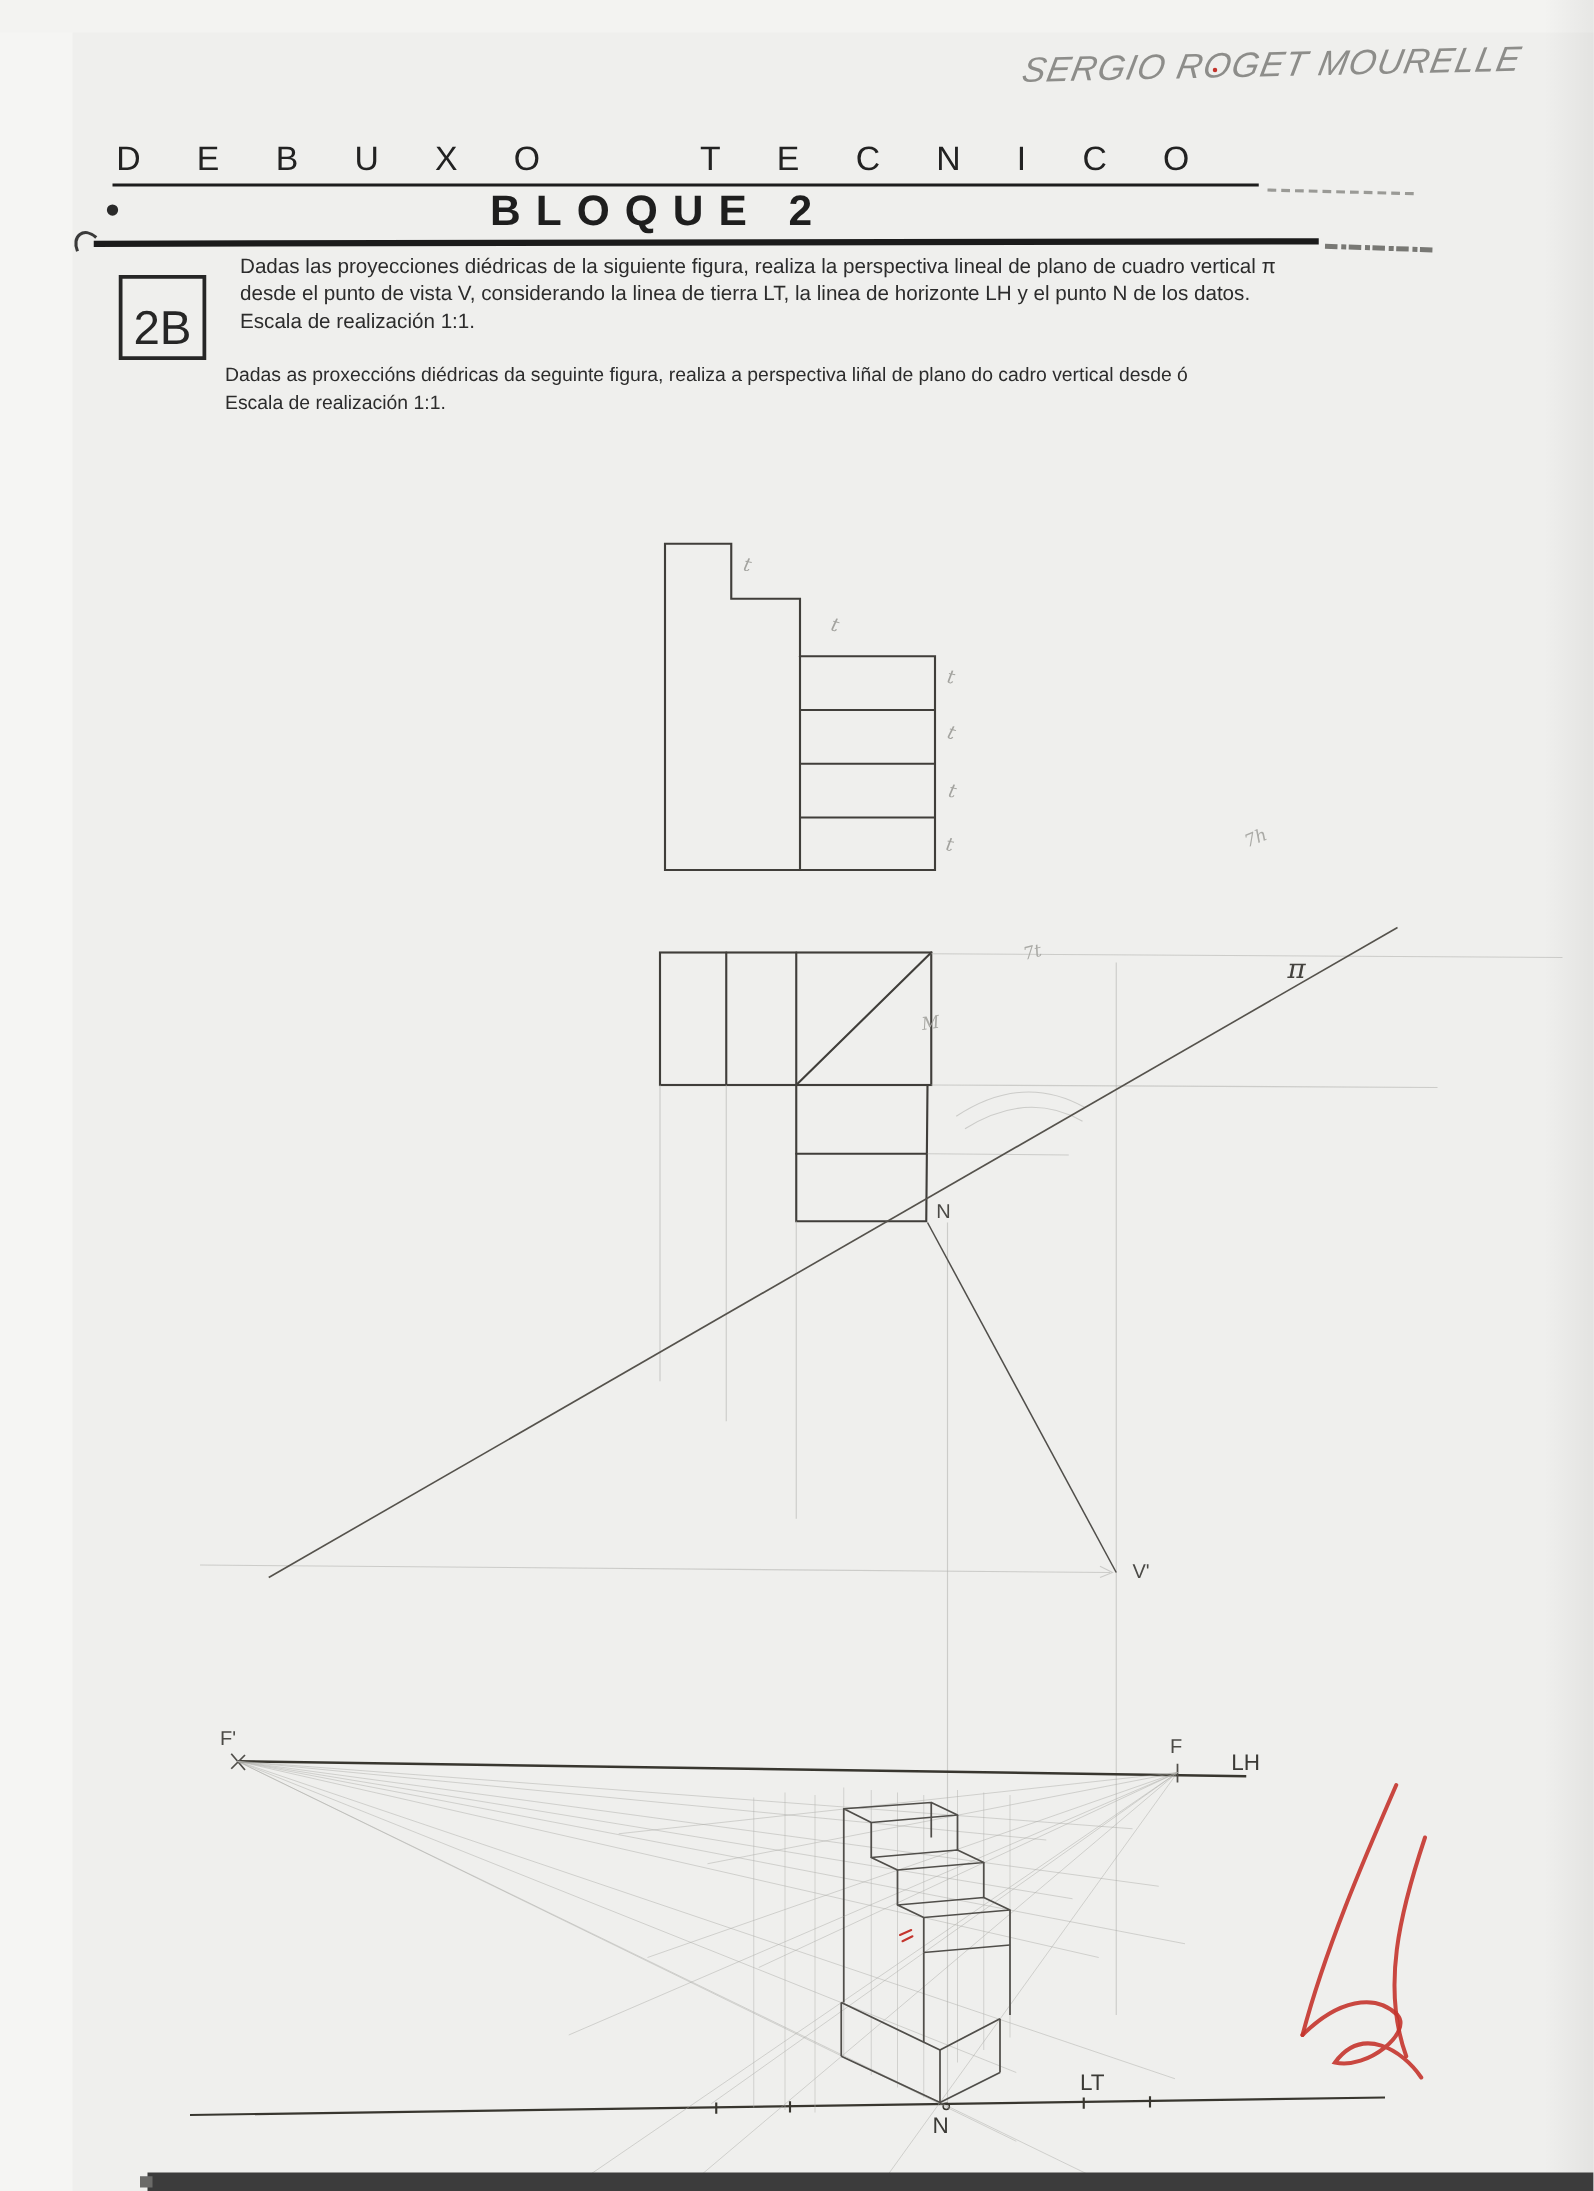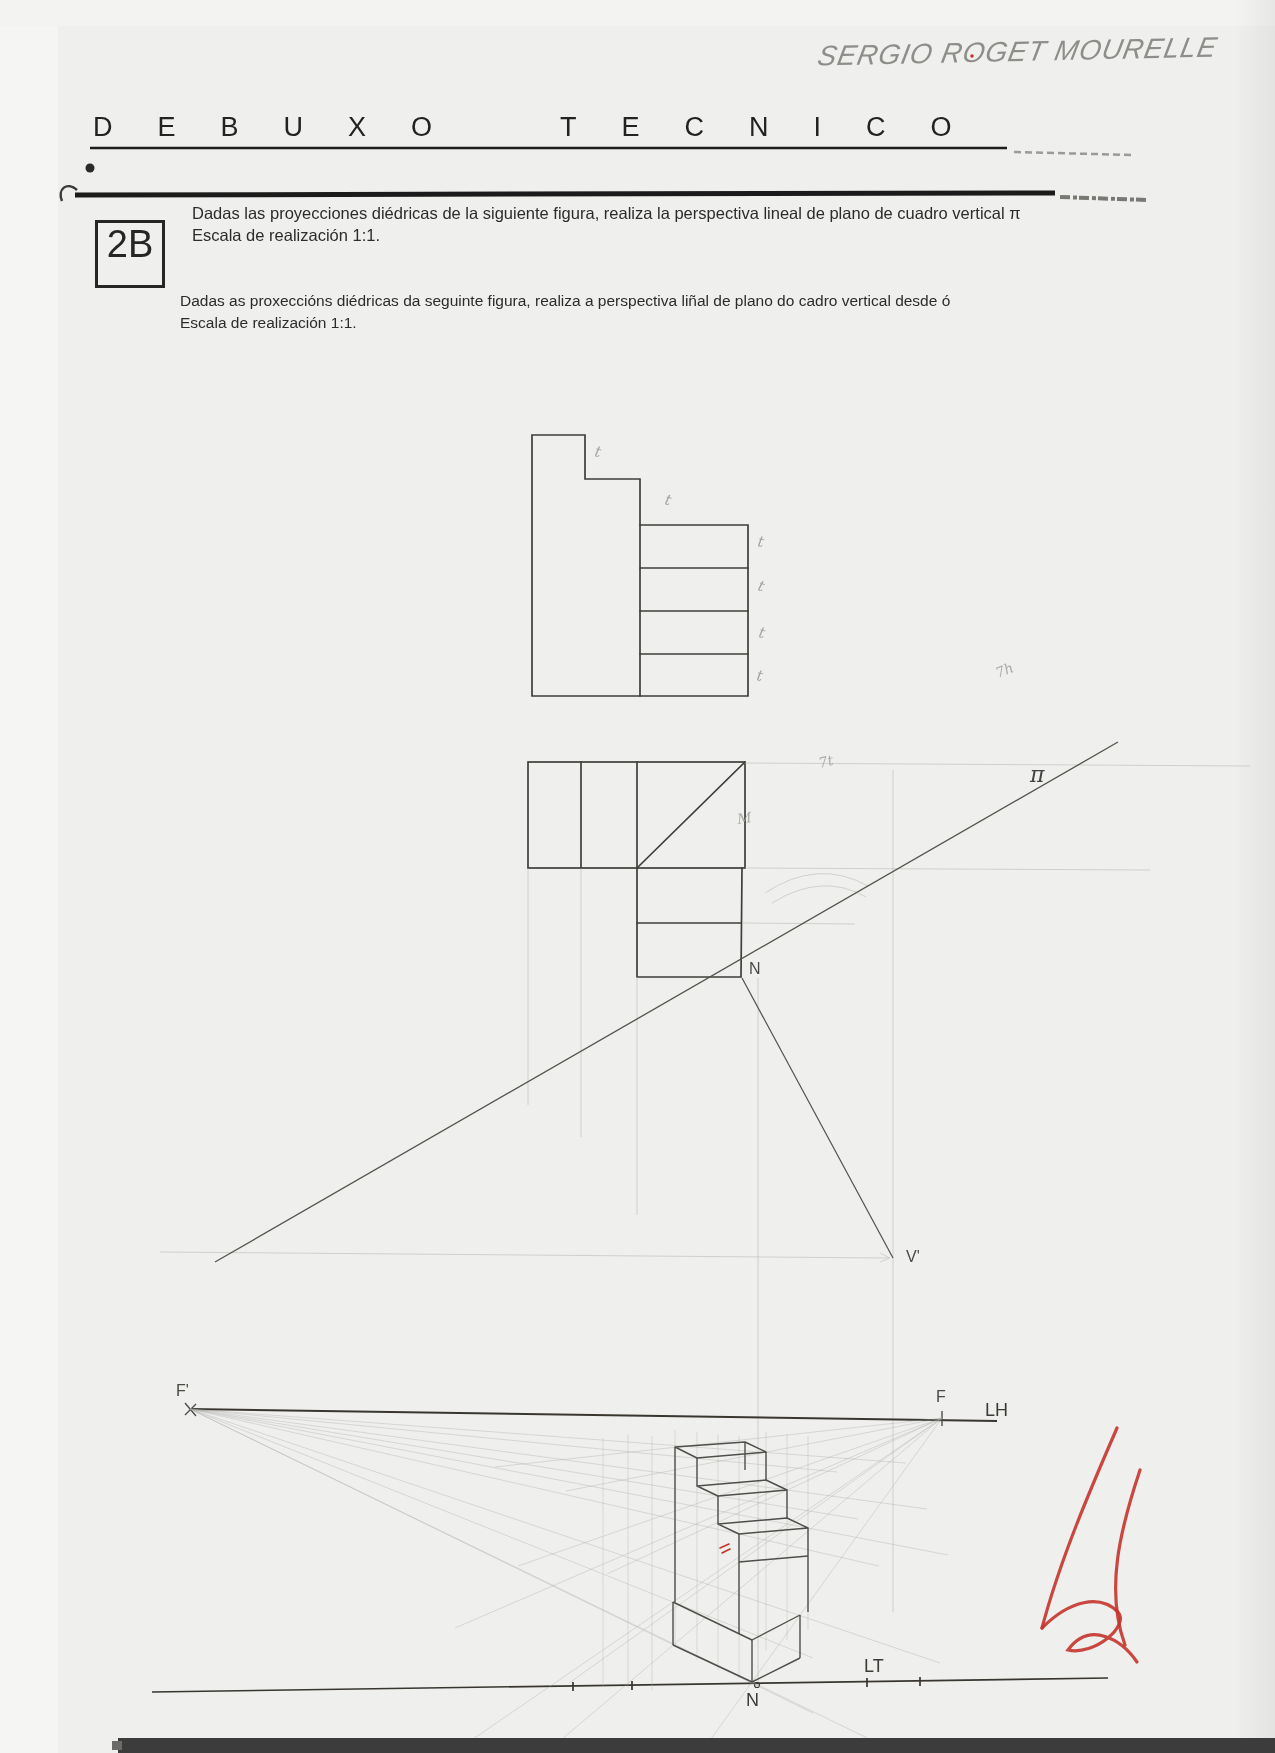--- a/index.html
+++ b/index.html
@@ -8,21 +8,21 @@
   .bg-left{position:absolute;left:0;top:0;width:58px;height:1753px;background:#f5f5f3;}
   .bg-top{position:absolute;left:0;top:0;width:1275px;height:26px;background:#f3f3f1;}
   .bg-right{position:absolute;right:0;top:0;width:40px;height:1753px;
             background:linear-gradient(to right,rgba(0,0,0,0),rgba(0,0,0,0.05));}
   svg{position:absolute;left:0;top:0;}
   
   .hdr-word{position:absolute;font-size:27px;letter-spacing:45px;color:#222;white-space:pre;}
   .hdr-block{position:absolute;font-size:34px;font-weight:700;letter-spacing:12px;color:#1e1e1e;white-space:pre;}
   
   .exbox{position:absolute;left:95px;top:220px;width:64px;height:62px;border:3px solid #262626;
-         display:flex;align-items:flex-start;justify-content:center;font-size:38px;color:#262626;}
+         display:flex;align-items:flex-end;justify-content:center;font-size:38px;color:#262626;}
   .stmt{position:absolute;left:180px;width:975px;color:#2c2c2c;}
   .stmt .line{display:block;height:22px;font-size:16.5px;line-height:22px;white-space:nowrap;}
   .stmt-gl .line{font-size:15.5px;}
   .student{position:absolute;left:818px;top:36px;font-size:28px;font-style:italic;
            letter-spacing:1px;color:#8d8d8a;white-space:nowrap;
            transform:rotate(-1.3deg) skewX(-12deg);}
   
   .ink{stroke:#403e3a;stroke-width:1.7;fill:none;stroke-linecap:round;}
   .pi-line{stroke:#55524c;stroke-width:1.3;fill:none;}
   .sight{stroke:#504e4a;stroke-width:1.2;fill:none;}
@@ -202,29 +202,31 @@
     </g>
 
     <g>
       <rect x="118" y="1738" width="1157" height="15" fill="#3c3c3c"></rect>
       <rect x="112" y="1741" width="10" height="9" fill="#6a6a68"></rect>
     </g>
   </svg>
 
   <div class="hdr-word" style="left:93px;top:112px;">DEBUXO</div>
   <div class="hdr-word" style="left:560px;top:112px;">TECNICO</div>
+  <div class="hdr-block" style="left:392px;top:150px;">BLOQUE 2</div>
 
   <div class="student">SERGIO ROGET MOURELLE</div>
 
   <div class="exbox">
     <span>2B</span>
   </div>
 
   <div class="stmt" style="top:202px;margin-left:12px;">
     <span class="line">Dadas las proyecciones diédricas de la siguiente figura, realiza la perspectiva lineal  de plano de cuadro vertical π</span>
+    <span class="line">desde el punto de vista V, considerando la linea de tierra LT, la linea de horizonte LH y el punto N de los datos.</span>
     <span class="line">Escala de realización 1:1.</span>
   </div>
 
   <div class="stmt stmt-gl" style="top:290px;">
     <span class="line">Dadas as proxeccións diédricas da seguinte figura, realiza a perspectiva liñal de plano do cadro vertical desde ó</span>
     <span class="line">Escala de realización 1:1.</span>
   </div>
 
 </div>
 

